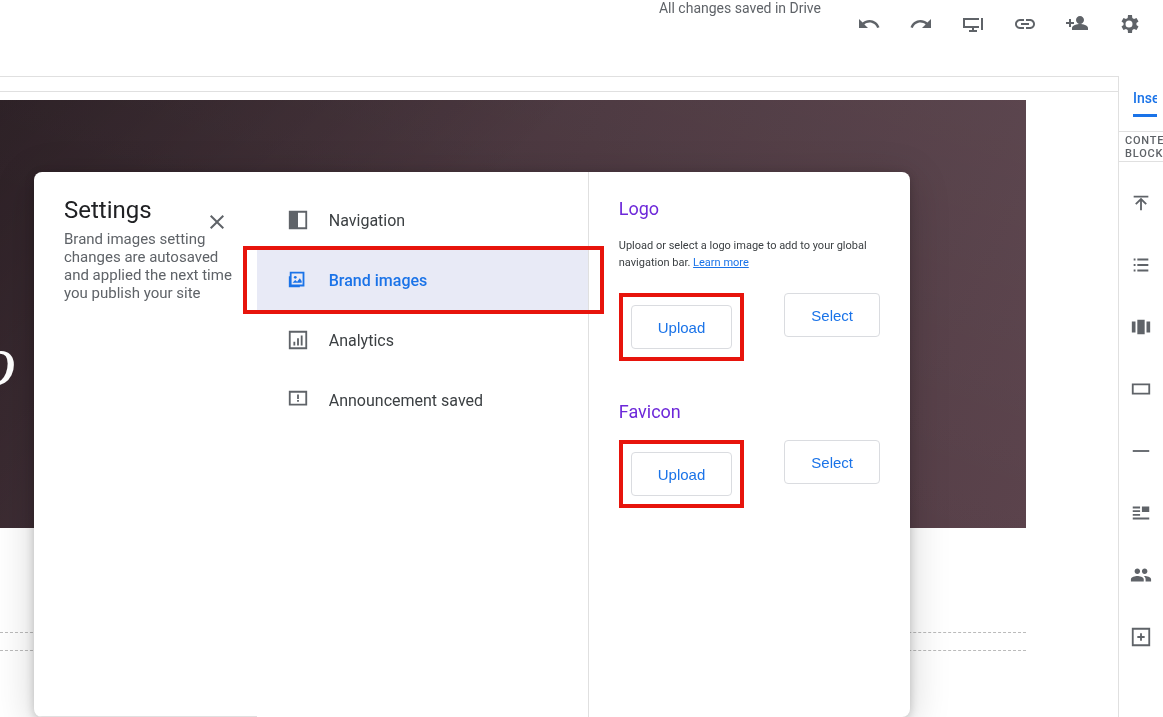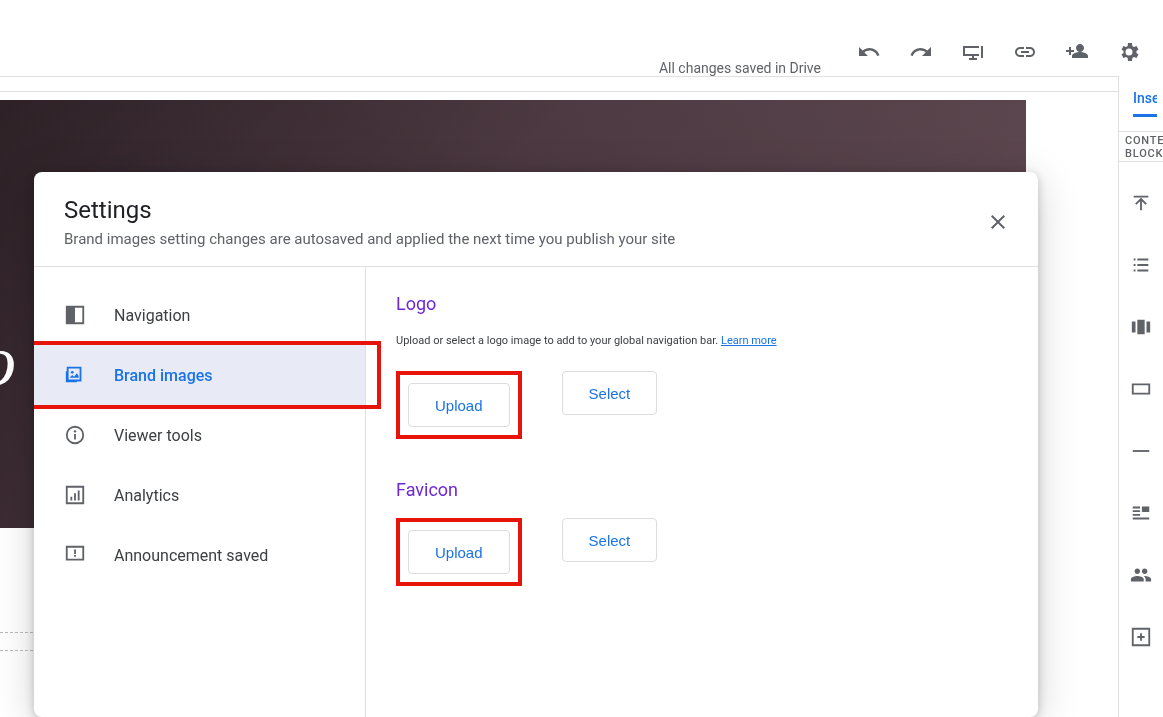--- a/index.html
+++ b/index.html
@@ -9,21 +9,21 @@
     width: 1163px;
     height: 717px;
     overflow: hidden;
     position: relative;
   }
   .topbar {
     position: absolute;
     top: 0; left: 0; right: 0;
     height: 76px;
     display: flex;
-    align-items: flex-end;
+    align-items: flex-start;
     justify-content: flex-end;
     padding-right: 10px;
     gap: 4px;
   }
   .save-status {
     color: #5f6368;
     font-size: 14px;
     margin-right: 20px;
   }
   .top-icon {
@@ -115,26 +115,26 @@
     align-items: center; gap: 36px;
     padding-top: 30px;
     color: #5f6368;
   }
   .right-icons svg { width: 22px; height: 22px; fill: currentColor; }
 
   
   .dialog {
     position: absolute;
     left: 34px; top: 172px;
-    width: 1004px; height: 545px;
+    width: 876px; height: 545px;
     background: #fff;
     border-radius: 8px;
     box-shadow: 0 2px 10px rgba(0,0,0,0.2), 0 8px 40px rgba(0,0,0,0.18);
     overflow: hidden;
-    display: flex; flex-direction: column;
+    display: flex; flex-direction: row;
   }
   .dialog-header {
     padding: 24px 24px 18px 30px;
     border-bottom: 1px solid #e0e0e0;
     position: relative;
   }
   .dialog-title {
     font-size: 24px;
     color: #202124;
     font-weight: 400;
@@ -159,21 +159,21 @@
   }
   .settings-nav {
     width: 332px;
     border-right: 1px solid #e0e0e0;
     padding: 18px 0;
   }
   .nav-item {
     height: 60px;
     display: flex; align-items: center;
     padding-left: 30px;
-    gap: 28px;
+    gap: 20px;
     font-size: 16px;
     color: #3c4043;
     cursor: pointer;
     position: relative;
   }
   .nav-item svg { width: 22px; height: 22px; fill: #5f6368; }
   .nav-item.active {
     background: #e8eaf6;
     color: #1a73e8;
     font-weight: 500;
@@ -332,28 +332,20 @@
             <path d="M4 4h14v14H4z" fill="none" stroke="currentColor" stroke-width="2"></path>
             <path d="M2 8v12h12v-2H4V8z"></path>
             <circle cx="9" cy="9" r="1.5"></circle>
             <path d="M6 15l3-3 2 2 3-4 2 3v2H6z"></path>
           </svg>
         <span>Brand images</span>
         <div class="nav-highlight" style="left:-14px; right:-16px; top:-4px; bottom:-4px;"></div>
       </div>
       <div class="nav-item">
         <svg viewBox="0 0 24 24">
-            <circle cx="12" cy="12" r="9" fill="none" stroke="#5f6368" stroke-width="2"></circle>
-            <circle cx="12" cy="8" r="1.3"></circle>
-            <path d="M11 11h2v6h-2z"></path>
-          </svg>
-        <span>Viewer tools</span>
-      </div>
-      <div class="nav-item">
-        <svg viewBox="0 0 24 24">
             <path d="M3 3h18v18H3z" fill="none" stroke="#5f6368" stroke-width="2"></path>
             <path d="M7 14h2v4H7zm4-4h2v8h-2zm4-3h2v11h-2z"></path>
           </svg>
         <span>Analytics</span>
       </div>
       <div class="nav-item">
         <svg viewBox="0 0 24 24">
             <path d="M3 3h18v14H3z" fill="none" stroke="#5f6368" stroke-width="2"></path>
             <path d="M11 6h2v5h-2zm0 6h2v2h-2z"></path>
           </svg>

